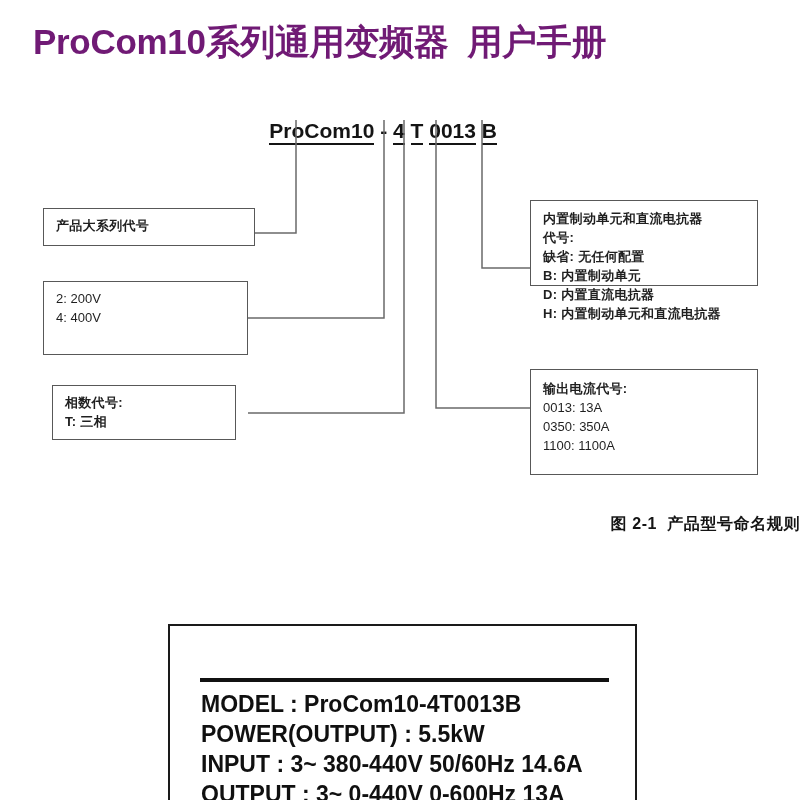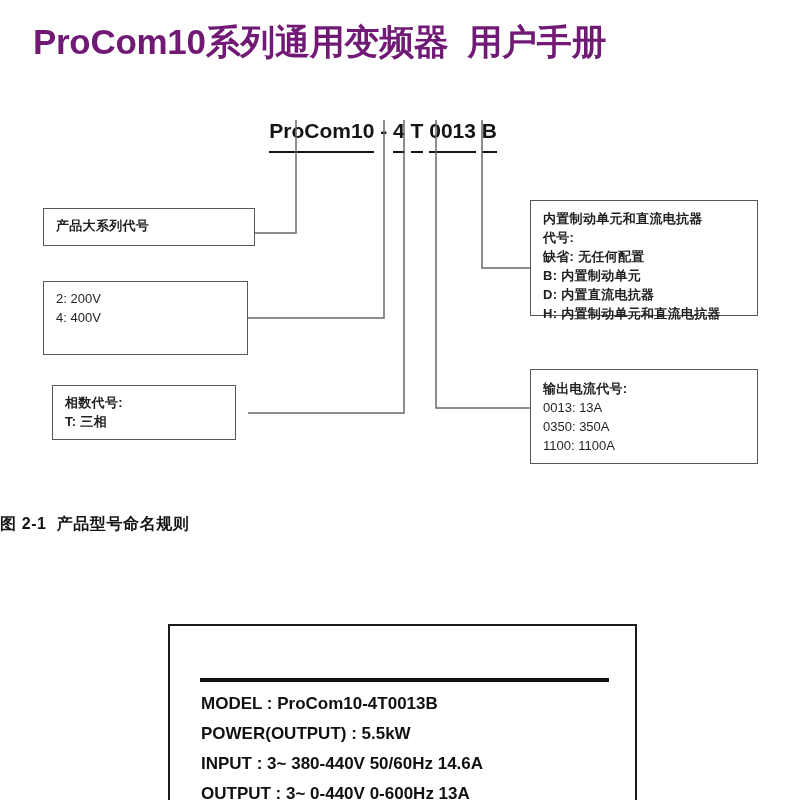--- a/index.html
+++ b/index.html
@@ -41,21 +41,21 @@
     left: 246px;
     top: 92px;
     font-size: 21px;
     font-weight: bold;
     color: #141414;
     white-space: pre;
     line-height: 26px;
   }
   .model-code .seg {
     border-bottom: 2.5px solid #141414;
-    padding-bottom: 9px;
+    padding-bottom: 1px;
     margin-top: 21px;
   }
   .model-code .gap {
     border-bottom: none;
   }
 
   
   .box {
     position: absolute;
     border: 1.5px solid #585858;
@@ -71,30 +71,30 @@
     font-weight: normal;
   }
   .box .line.cjk {
     font-weight: bold;
     letter-spacing: 0.3px;
   }
 
   #box-series   { left: 43px;  top: 208px; width: 212px; height: 38px; display:flex; align-items:flex-start; }
   #box-voltage  { left: 43px;  top: 281px; width: 205px; height: 74px; }
   #box-phase    { left: 52px;  top: 385px; width: 184px; height: 55px; }
-  #box-builtin  { left: 530px; top: 200px; width: 228px; height: 116px; padding-top: 8px; }
-  #box-current  { left: 530px; top: 369px; width: 228px; height: 95px; padding-top: 9px; }
+  #box-builtin  { left: 530px; top: 200px; width: 228px; height: 86px; padding-top: 8px; }
+  #box-current  { left: 530px; top: 369px; width: 228px; height: 106px; padding-top: 9px; }
 
   
   .fig-caption {
     position: absolute;
     left: 0;
     top: 514px;
     width: 800px;
-    text-align: left;
+    text-align: right;
     font-size: 16px;
     font-weight: bold;
     color: #141414;
     letter-spacing: 0.6px;
     white-space: pre;
   }
 
   
   #nameplate {
     position: absolute;
@@ -114,21 +114,21 @@
     height: 4px;
     background: #111111;
   }
   #nameplate .np-lines {
     position: absolute;
     left: 31px;
     top: 63px;
     right: 10px;
   }
   #nameplate .np-line {
-    font-size: 17px;
+    font-size: 23px;
     font-weight: bold;
     color: #101010;
     line-height: 30px;
     white-space: pre;
   }
 
   svg.leaders {
     position: absolute;
     left: 0;
     top: 0;

